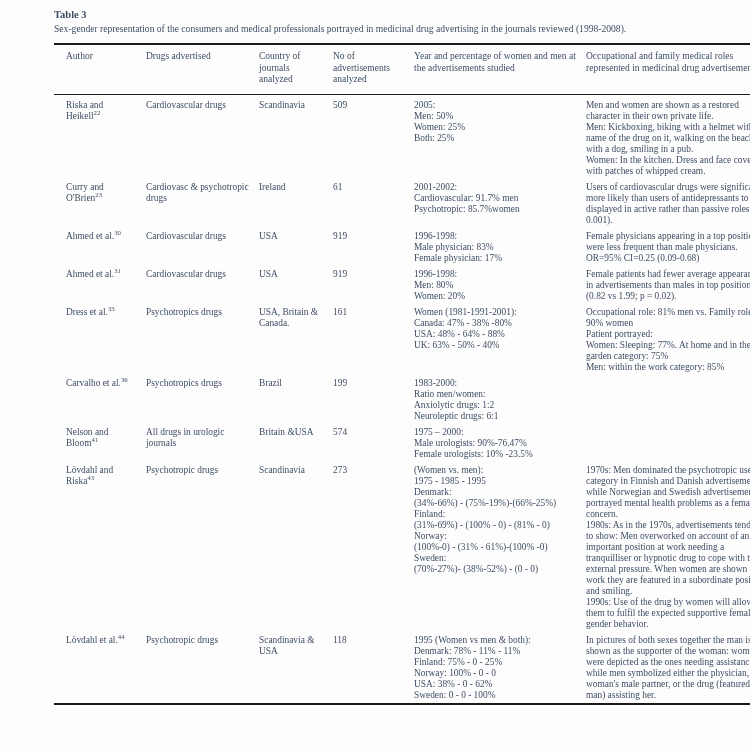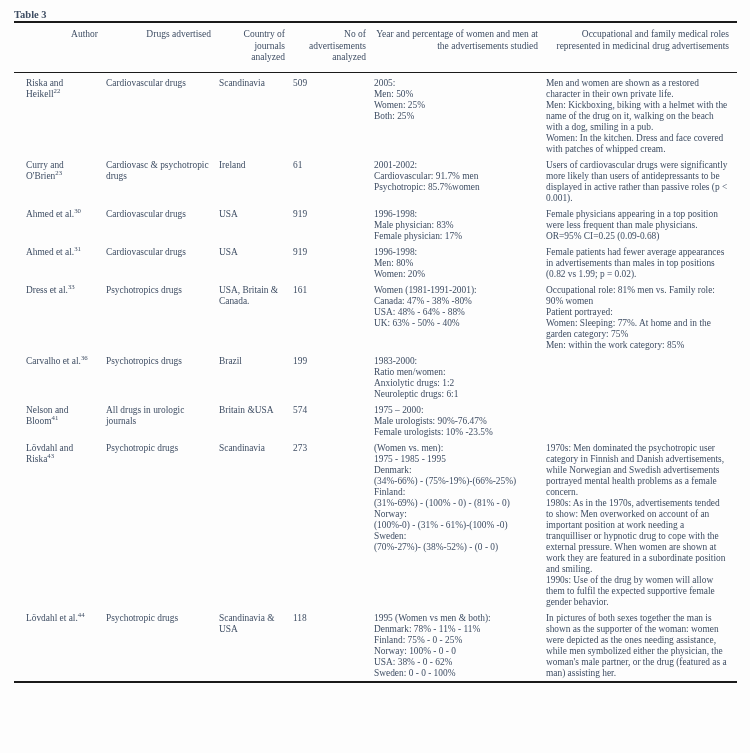--- a/index.html
+++ b/index.html
@@ -8,41 +8,42 @@
     background: #fdfdfd;
     width: 750px;
     height: 753px;
     overflow: hidden;
     font-family: "Liberation Serif", serif;
     color: #3e4d63;
   }
   .page {
     padding: 9px 13px 8px 14px;
     box-sizing: border-box;
+    margin-left: 40px;
   }
   .table-label {
     font-weight: bold;
     font-size: 10.5px;
     line-height: 12px;
   }
   .caption {
     font-size: 9.6px;
     line-height: 12px;
     margin-top: 2px;
     margin-bottom: 8px;
   }
   table.data-table {
     border-collapse: collapse;
     table-layout: fixed;
     width: 723px;
     border-top: 2px solid #1b1b1b;
     border-bottom: 2px solid #1b1b1b;
   }
   thead th {
-    text-align: right;
+    text-align: left;
     font-weight: normal;
     font-size: 9.5px;
     line-height: 11.5px;
     vertical-align: top;
     padding: 6px 8px 8px 0;
     border-bottom: 1.4px solid #1b1b1b;
   }
   thead th:first-child { padding-left: 12px; }
   tbody td {
     vertical-align: top;
@@ -58,20 +59,21 @@
     font-size: 6.8px;
     line-height: 0;
     vertical-align: super;
   }
 </style>
 </head>
 <body>
 
 <div class="page">
   <div class="table-label">Table 3</div>
+  <div class="caption">Sex-gender representation of the consumers and medical professionals portrayed in medicinal drug advertising in the journals reviewed (1998-2008).</div>
 
   <table class="data-table">
     <colgroup>
       <col style="width:92px">
       <col style="width:113px">
       <col style="width:74px">
       <col style="width:81px">
       <col style="width:172px">
       <col style="width:191px">
     </colgroup>

